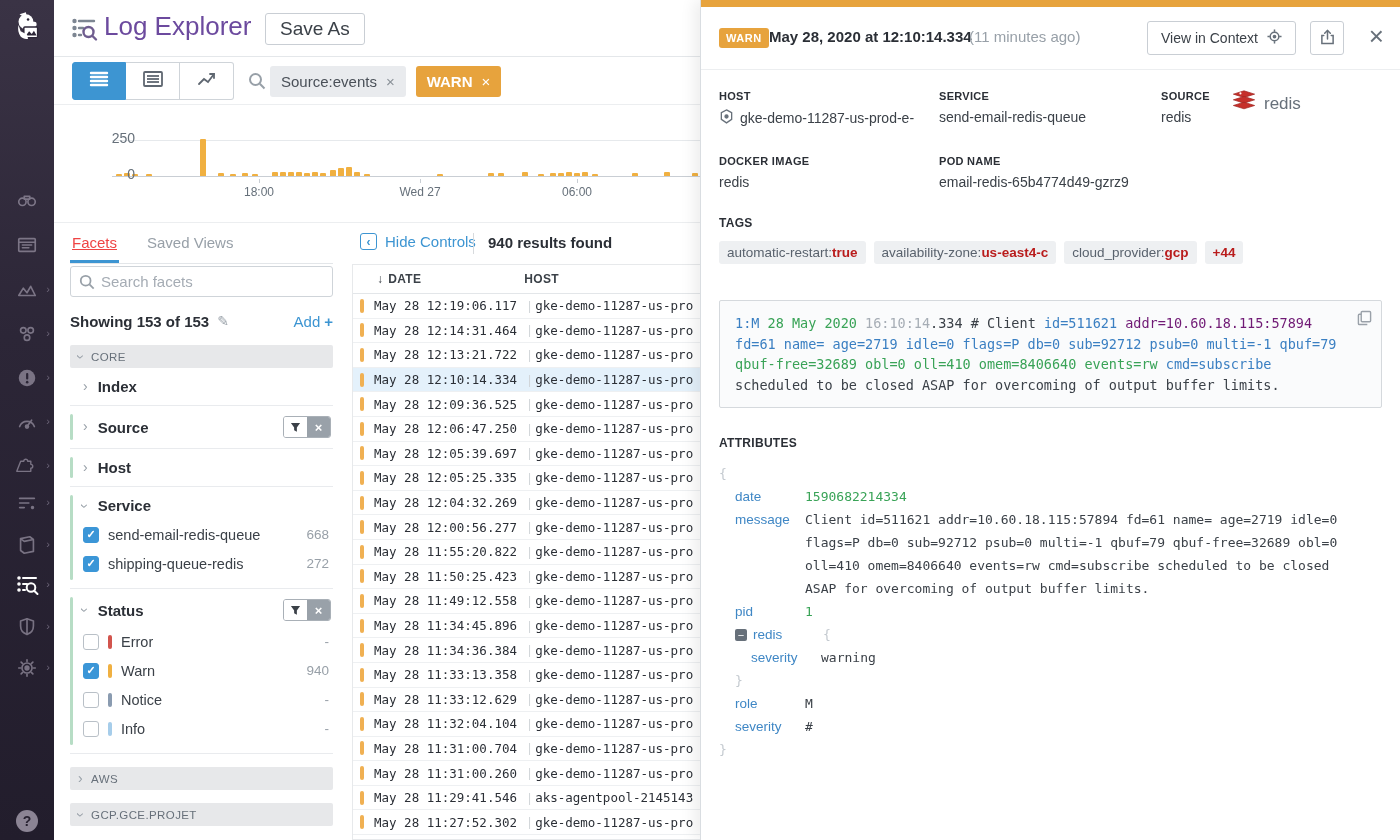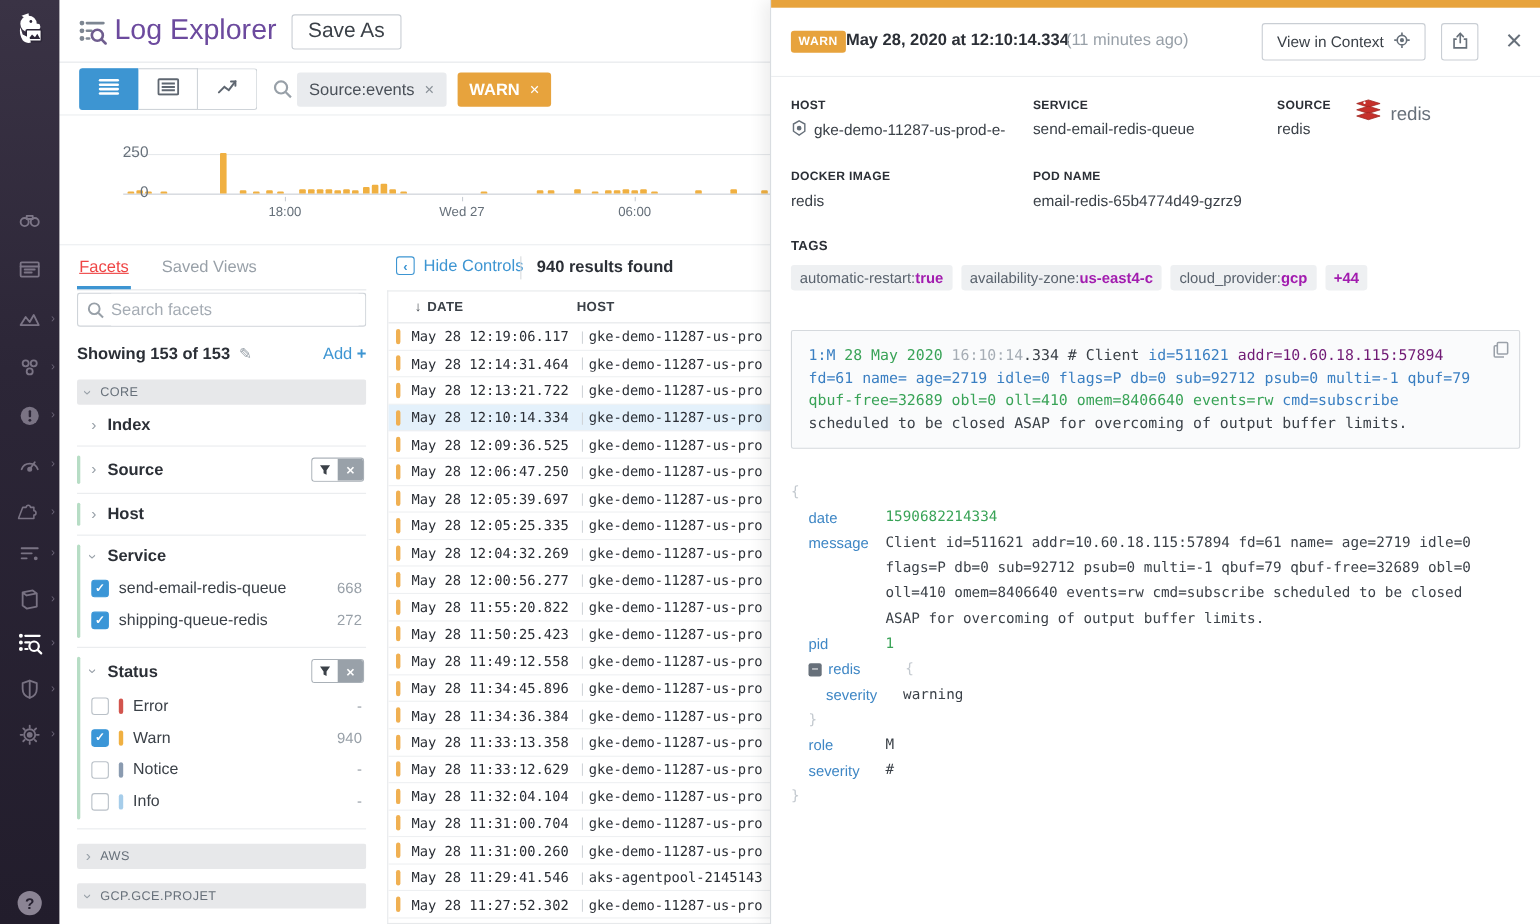--- a/index.html
+++ b/index.html
@@ -136,21 +136,21 @@
   .fld-l{font-size:11px;font-weight:bold;color:#2b2f36;letter-spacing:.3px;}
   .fld-v{margin-top:7px;font-size:14px;color:#3b4148;display:flex;align-items:center;gap:6px;
     white-space:nowrap;overflow:hidden;}
   .srclogo{position:absolute;left:68px;top:-2px;display:flex;align-items:center;gap:5px;}
   .srclogo span{font-size:17px;color:#67707a;}
 
   .tagsec{margin-top:26px;}
   .seclabel{font-size:12px;font-weight:bold;color:#2b2f36;letter-spacing:.3px;}
   .tagrow{margin-top:11px;display:flex;gap:8px;flex-wrap:wrap;}
   .tag{background:#eef0f2;border-radius:3px;padding:4px 8px;font-size:13.5px;color:#59626d;cursor:pointer;}
-  .tag b{color:#a21caf;font-weight:bold;}
+  .tag b{color:#b91c1c;font-weight:bold;}
 
   .msgbox{position:relative;margin-top:36px;border:1px solid #d5d9dd;border-radius:2px;
     background:#fafbfc;padding:12px 34px 12px 15px;font-family:"DejaVu Sans Mono",monospace;
     font-size:13.5px;line-height:20.5px;color:#3b4148;}
   .copyic{position:absolute;right:9px;top:9px;cursor:pointer;}
   .tok-blue{color:#3a7fc2;}.tok-green{color:#39a357;}.tok-purple{color:#701a75;}
   .tok-gray{color:#a6adb5;}.tok-dark{color:#3b4148;}
 
   .attrsec{margin-top:28px;}
   .attrs{margin-top:12px;font-size:13px;}
@@ -774,20 +774,21 @@
       <span id="msg-tokens"><span class="tok-blue">1:M </span><span class="tok-green">28 May 2020 </span><span class="tok-gray">16:10:14</span><span class="tok-dark">.334 </span><span class="tok-dark"># Client </span><span class="tok-blue">id=511621 </span><span class="tok-purple">addr=10.60.18.115:57894 </span><span class="tok-blue">fd=61 name= age=2719 idle=0 flags=P db=0 sub=92712 psub=0 multi=-1 qbuf=79 </span><span class="tok-green">qbuf-free=32689 obl=0 oll=410 omem=8406640 events=rw </span><span class="tok-blue">cmd=subscribe </span><span class="tok-dark">scheduled to be closed ASAP for overcoming of output buffer limits.</span></span>
       <span class="copyic">
         <svg width="15" height="16" viewBox="0 0 16 17" fill="none" stroke="#9aa1a9" stroke-width="1.5">
           <rect x="4.5" y="1.5" width="10" height="11" rx="1"></rect>
           <path d="M4.5 4.5 H2.5 a1 1 0 0 0 -1 1 V14.5 a1 1 0 0 0 1 1 H11"></path>
         </svg>
       </span>
     </div>
 
     <div class="attrsec">
+      <div class="seclabel">ATTRIBUTES</div>
       <div class="attrs" id="attr-rows">
           <div class="arow" style="margin-left: 0px;">
             <span class="abrace">{</span>
           </div>
           <div class="arow" style="margin-left: 16px;">
             <span class="akey">date</span>
             <span class="aval green">1590682214334</span>
           </div>
           <div class="arow" style="margin-left: 16px;">
             <span class="akey">message</span>

